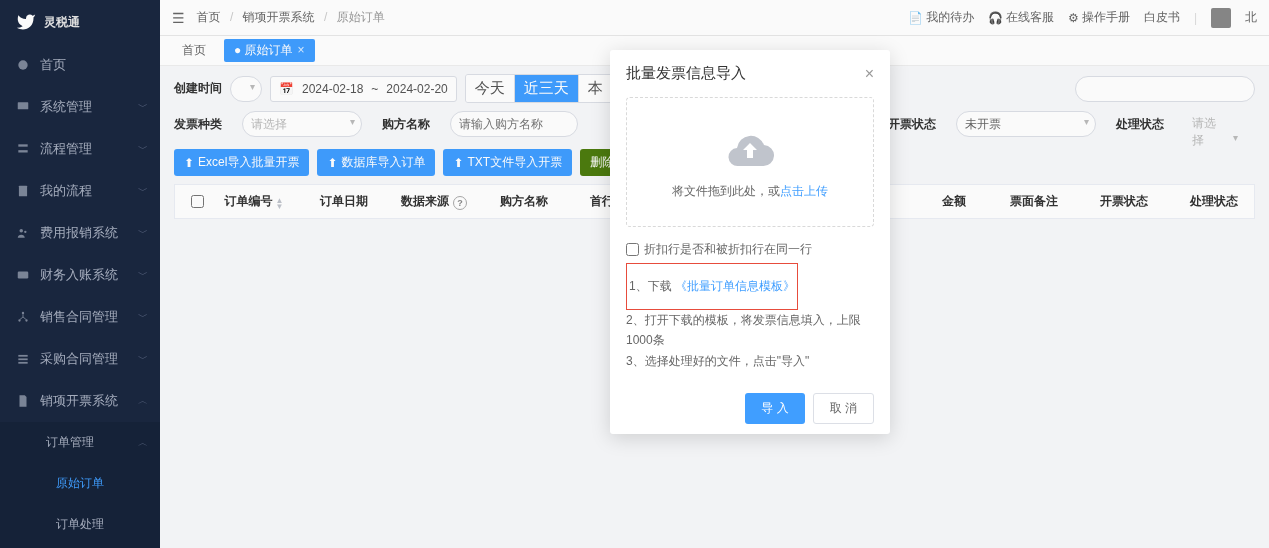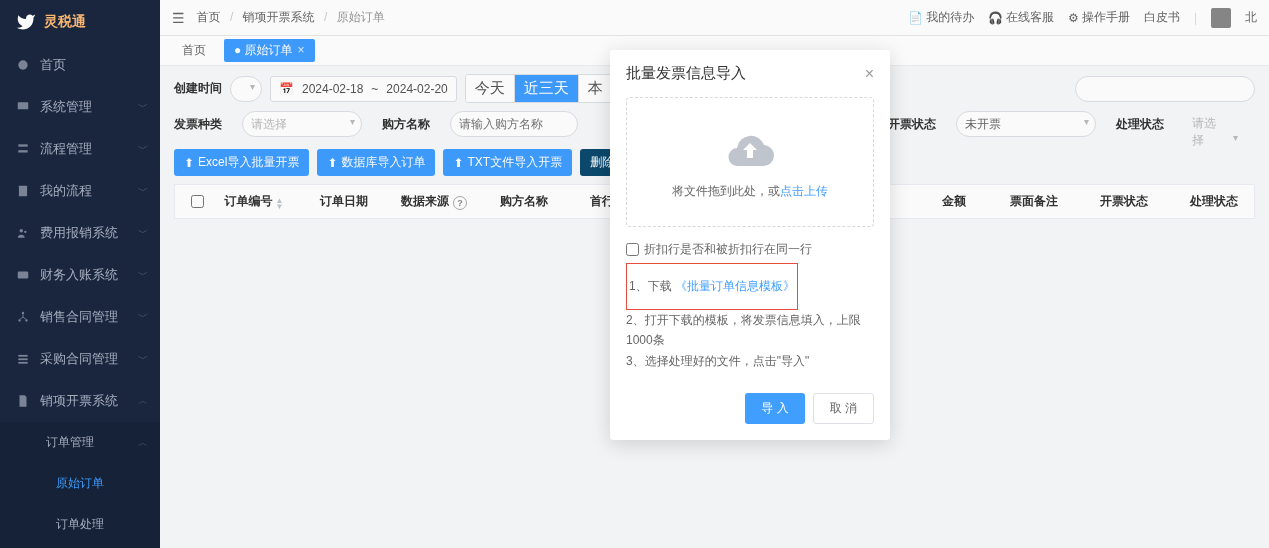--- a/index.html
+++ b/index.html
@@ -2,21 +2,21 @@
 <html><head>
   <meta charset="utf-8">
   <style>
     * { box-sizing: border-box; margin: 0; padding: 0; }
     body { font-family: "Microsoft YaHei", -apple-system, sans-serif; font-size: 12px; color: #333; background: #f0f2f5; width: 1269px; height: 548px; overflow: hidden; position: relative; }
     
     
     .sidebar { position: absolute; left: 0; top: 0; width: 160px; height: 548px; background: #1a2740; color: #fff; }
     .logo { display: flex; align-items: center; padding: 12px 16px; gap: 8px; }
     .logo-icon { width: 20px; height: 20px; }
-    .logo-text { font-size: 14px; font-weight: bold; color: #fdba74; }
+    .logo-text { font-size: 12px; font-weight: bold; color: #e5e5e5; }
     .menu-item { display: flex; align-items: center; padding: 12px 16px; color: #a8b0c0; cursor: pointer; font-size: 13px; position: relative; }
     .menu-icon { width: 14px; height: 14px; margin-right: 10px; opacity: 0.7; }
     .menu-item .chevron { position: absolute; right: 12px; font-size: 10px; color: #5a6780; }
     .submenu { background: #16233a; }
     .submenu .menu-item { padding-left: 46px; font-size: 12px; }
     .submenu .menu-item.active { color: #409eff; }
     
     
     .topbar { position: absolute; left: 160px; top: 0; right: 0; height: 36px; background: #fff; border-bottom: 1px solid #e8e8e8; display: flex; align-items: center; padding: 0 12px; }
     .hamburger { font-size: 14px; color: #666; margin-right: 12px; cursor: pointer; }
@@ -47,21 +47,21 @@
     .quick-date { display: flex; border: 1px solid #dcdfe6; border-radius: 3px; overflow: hidden; }
     .quick-date span { padding: 4px 9px; font-size: 15px; cursor: pointer; background: #fff; color: #555; border-right: 1px solid #dcdfe6; }
     .quick-date span:last-child { border-right: none; }
     .quick-date span.active { background: #409eff; color: #fff; }
     .kw-input { width: 180px; }
     
     
     .action-row { display: flex; align-items: center; gap: 8px; margin: 12px 0 8px 0; }
     .btn { display: inline-flex; align-items: center; gap: 4px; padding: 5px 10px; font-size: 12px; border-radius: 3px; cursor: pointer; border: none; color: #fff; }
     .btn-blue { background: #409eff; }
-    .btn-red { background: #0c4a6e; }
+    .btn-red { background: #4d7c0f; }
     .btn-green { background: #67c23a; }
     .btn-outline { background: #fff; border: 1px solid #dcdfe6; color: #666; }
     
     
     .table-header { display: flex; align-items: center; background: #fff; border: 1px solid #ebeef5; padding: 8px 10px; gap: 0; font-size: 12px; color: #333; }
     .th { flex: 0 0 auto; padding: 0 8px; display: flex; align-items: flex-end; justify-content: center; font-weight: bold; }
     .th-chk { width: 24px; }
     .th-chk input { cursor: pointer; }
     .sort-icon { font-size: 8px; color: #c0c4cc; margin-left: 3px; line-height: 6px; }
     .help-icon { display: inline-flex; width: 14px; height: 14px; border: 1px solid #aaa; border-radius: 50%; align-items: center; justify-content: center; font-size: 9px; color: #888; margin-left: 4px; }
@@ -73,21 +73,21 @@
     .modal-title { font-size: 15px; color: #333; }
     .modal-close { font-size: 16px; color: #999; cursor: pointer; }
     .upload-zone { margin: 0 16px; border: 1px dashed #d9d9d9; border-radius: 4px; height: 130px; display: flex; flex-direction: column; align-items: center; justify-content: center; gap: 10px; }
     .upload-icon { width: 48px; height: 48px; color: #c0c4cc; }
     .upload-text { font-size: 12px; color: #666; }
     .upload-text .link { color: #409eff; cursor: pointer; }
     .modal-body { padding: 12px 16px; font-size: 12px; color: #666; line-height: 1.7; }
     .checkbox-row { display: flex; align-items: center; gap: 5px; margin-bottom: 4px; }
     .dl-wrap { border: 1.5px solid #e74c3c; display: inline-block; padding: 12px 2px; }
     .dl-link { color: #409eff; cursor: pointer; }
-    .modal-footer { padding: 10px 16px 16px; display: flex; justify-content: flex-end; gap: 8px; }
+    .modal-footer { padding: 10px 16px 10px; display: flex; justify-content: flex-end; gap: 8px; }
     .modal-footer .btn { padding: 6px 16px; }
   </style>
 </head>
 <body>
 
 <div class="sidebar">
   <div class="logo">
     <svg class="logo-icon" viewBox="0 0 24 24" fill="#fff">
         <path d="M23 3a10.9 10.9 0 01-3.14 1.53 4.48 4.48 0 00-7.86 3v1A10.66 10.66 0 013 4s-4 9 5 13a11.64 11.64 0 01-7 2c9 5 20 0 20-11.5a4.5 4.5 0 00-.08-.83A7.72 7.72 0 0023 3z"></path>
       </svg>

